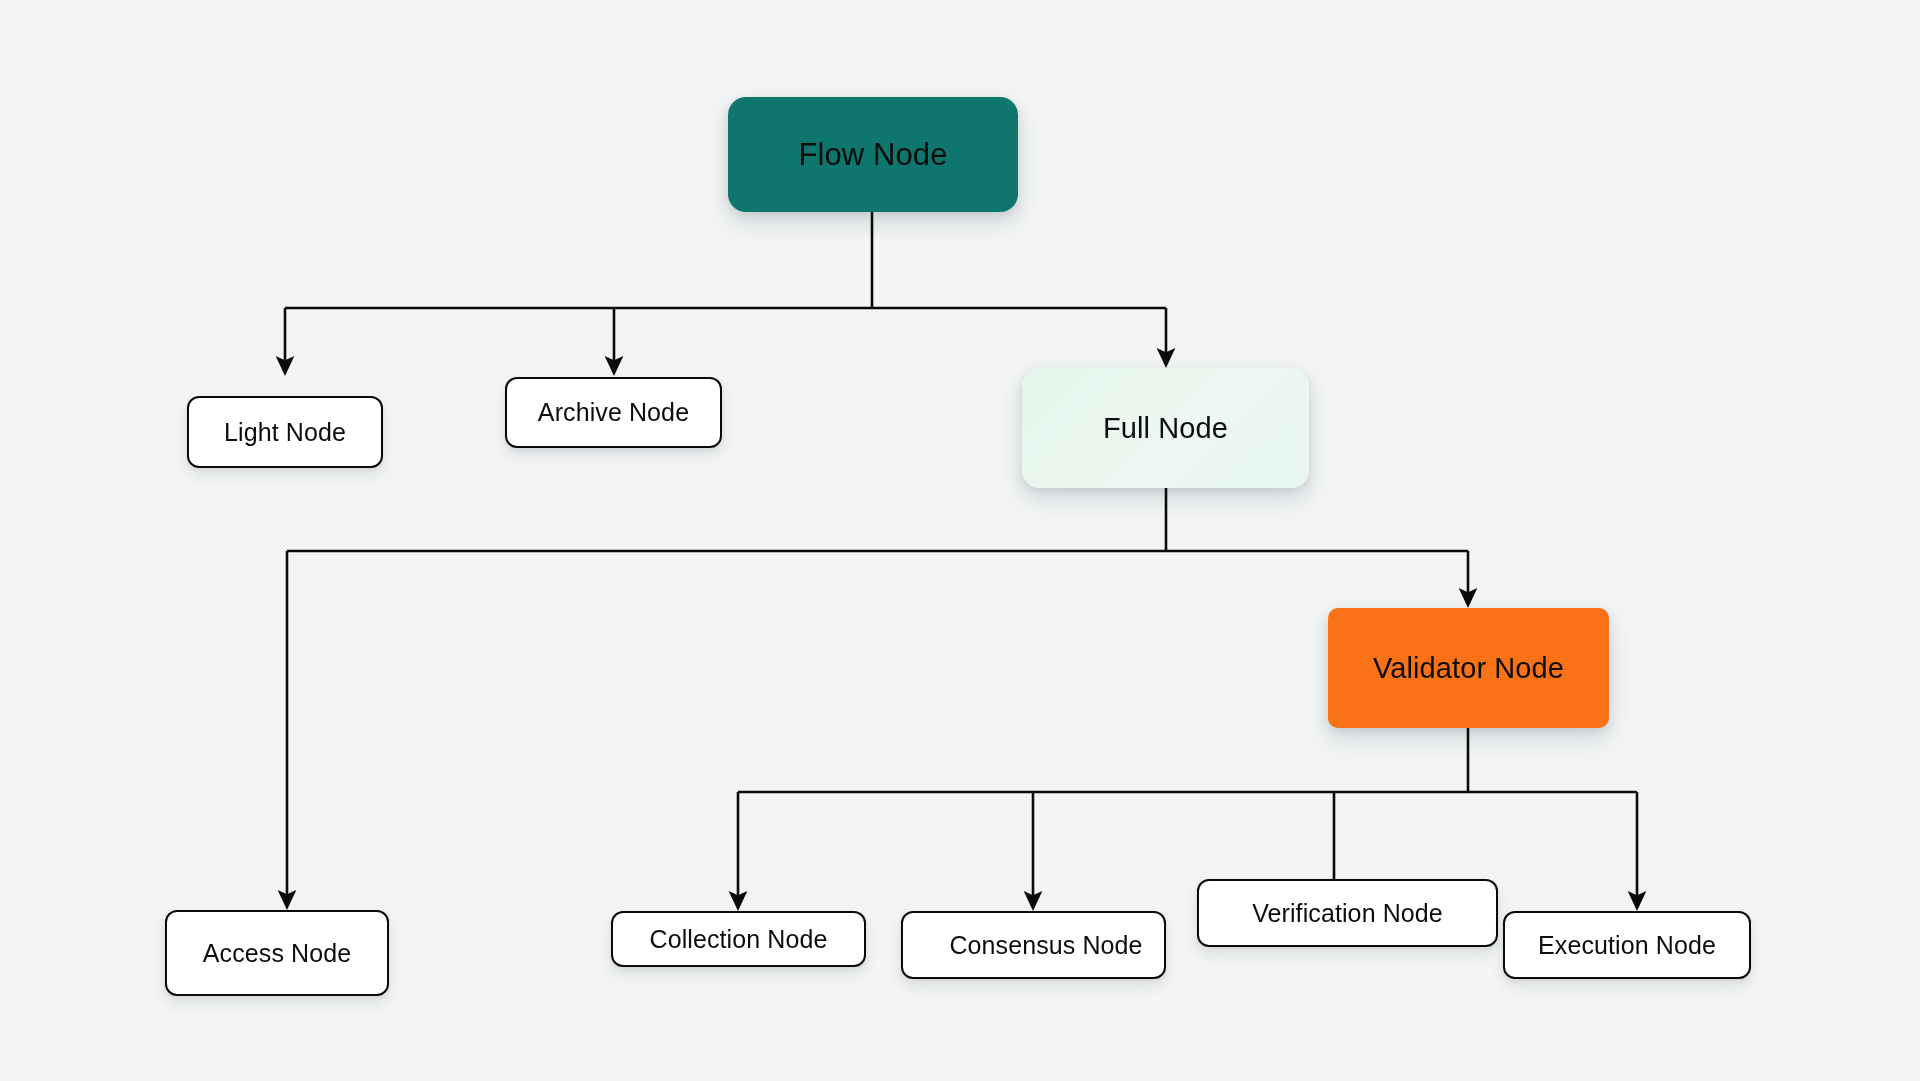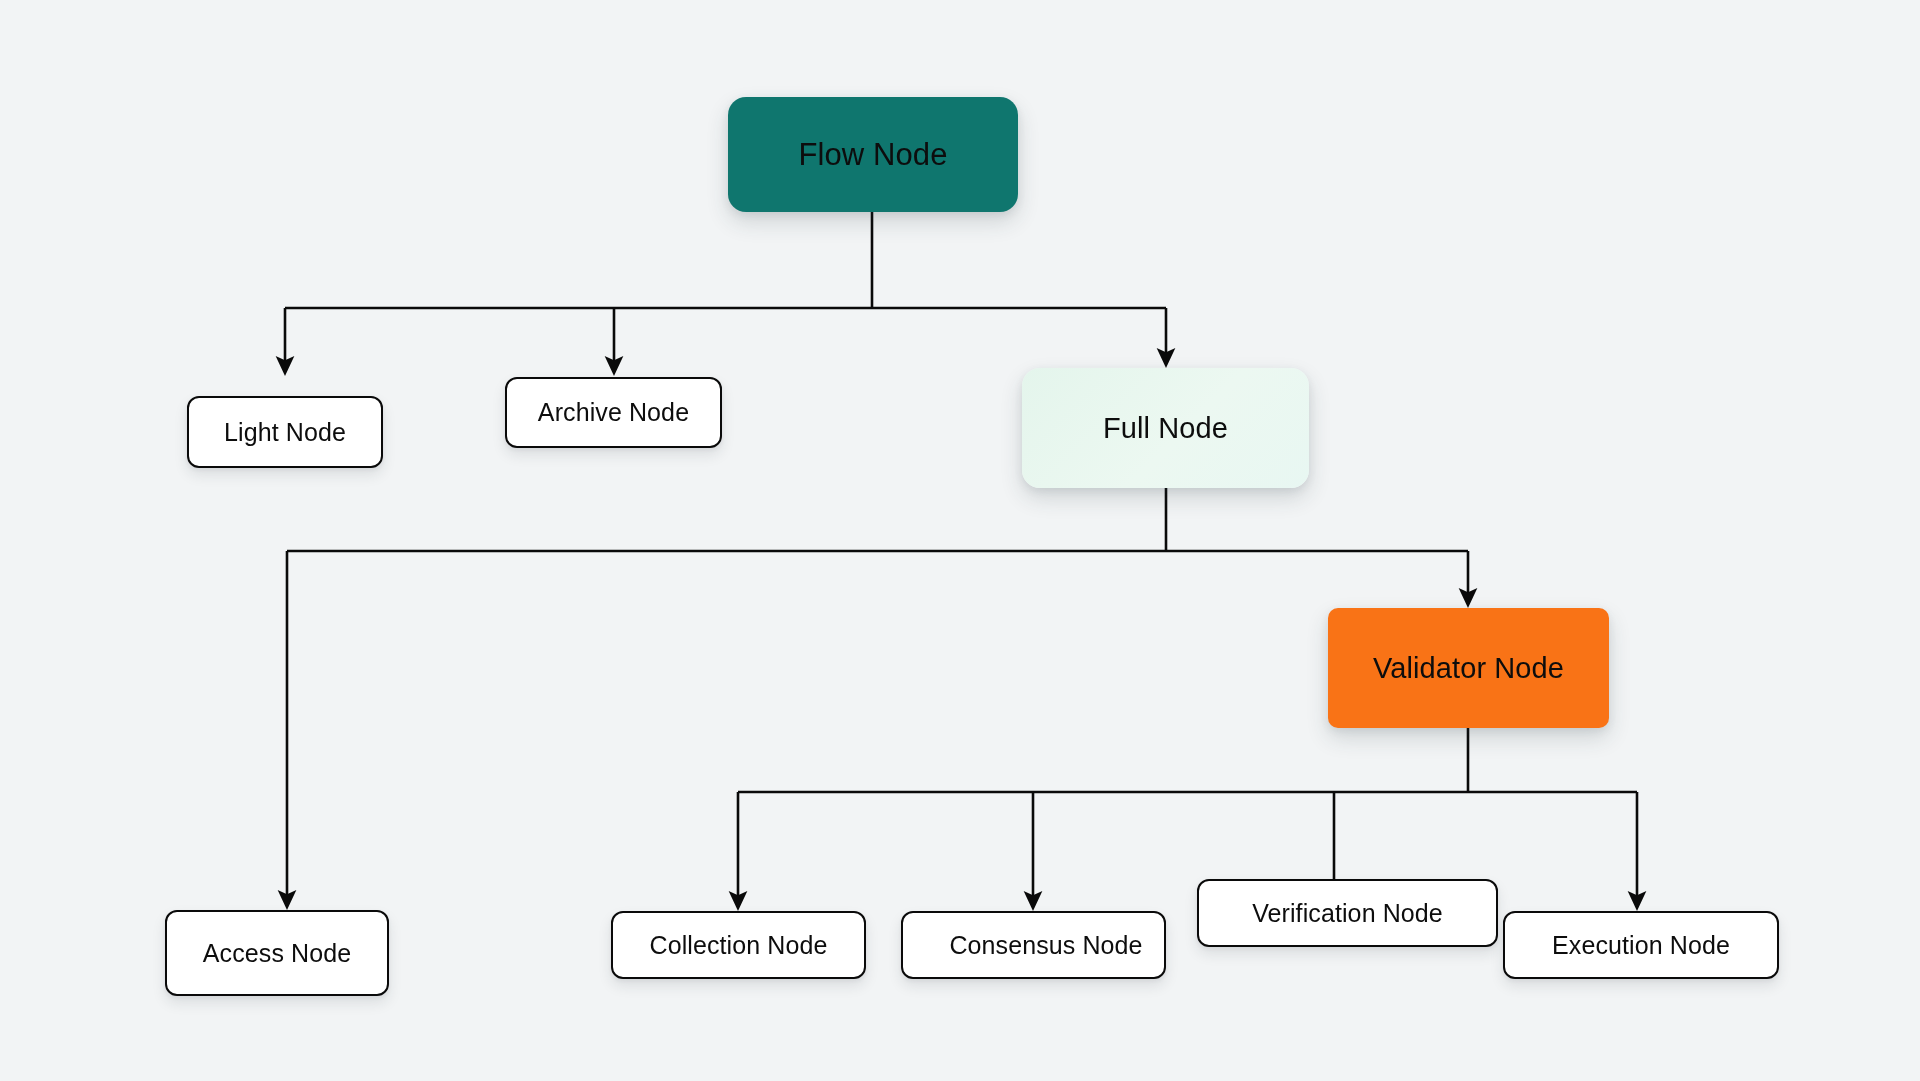--- a/index.html
+++ b/index.html
@@ -120,21 +120,21 @@
   <div class="node plain" style="left:187px; top:396px; width:196px; height:72px;">Light Node</div>
 
   <div class="node plain" style="left:505px; top:377px; width:217px; height:71px;">Archive Node</div>
 
   <div class="node filled full" style="left:1022px; top:368px; width:287px; height:120px;">Full Node</div>
 
   <div class="node plain" style="left:165px; top:910px; width:224px; height:86px;">Access Node</div>
 
   <div class="node filled validator" style="left:1328px; top:608px; width:281px; height:120px;">Validator Node</div>
 
-  <div class="node plain" style="left:611px; top:911px; width:255px; height:68px;">Collection Node</div>
+  <div class="node plain" style="left:611px; top:911px; width:255px; height:56px;">Collection Node</div>
 
   <div class="node plain" style="left:901px; top:911px; width:265px; height:68px;padding-left:25px;">Consensus Node</div>
 
   <div class="node plain" style="left:1197px; top:879px; width:301px; height:68px;">Verification Node</div>
 
-  <div class="node plain" style="left:1503px; top:911px; width:276px; height:68px;">Execution Node</div>
+  <div class="node plain" style="left:1503px; top:911px; width:248px; height:68px;">Execution Node</div>
 
 </div>
 
 </body></html>

